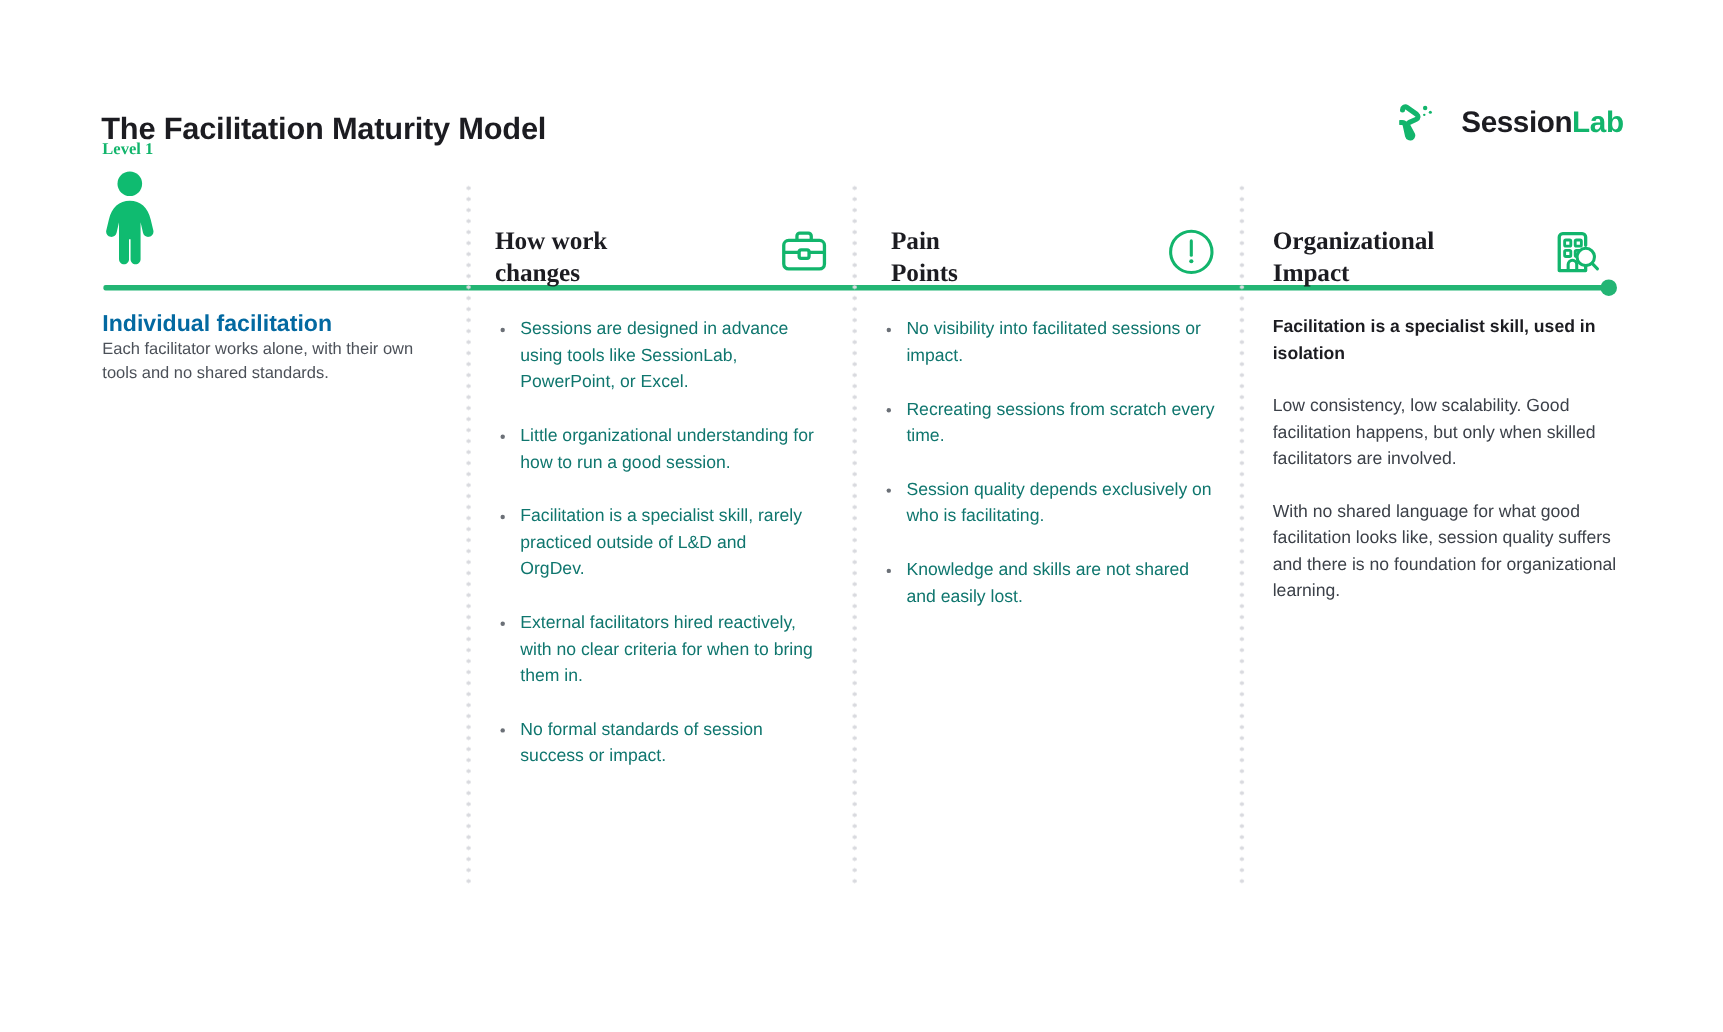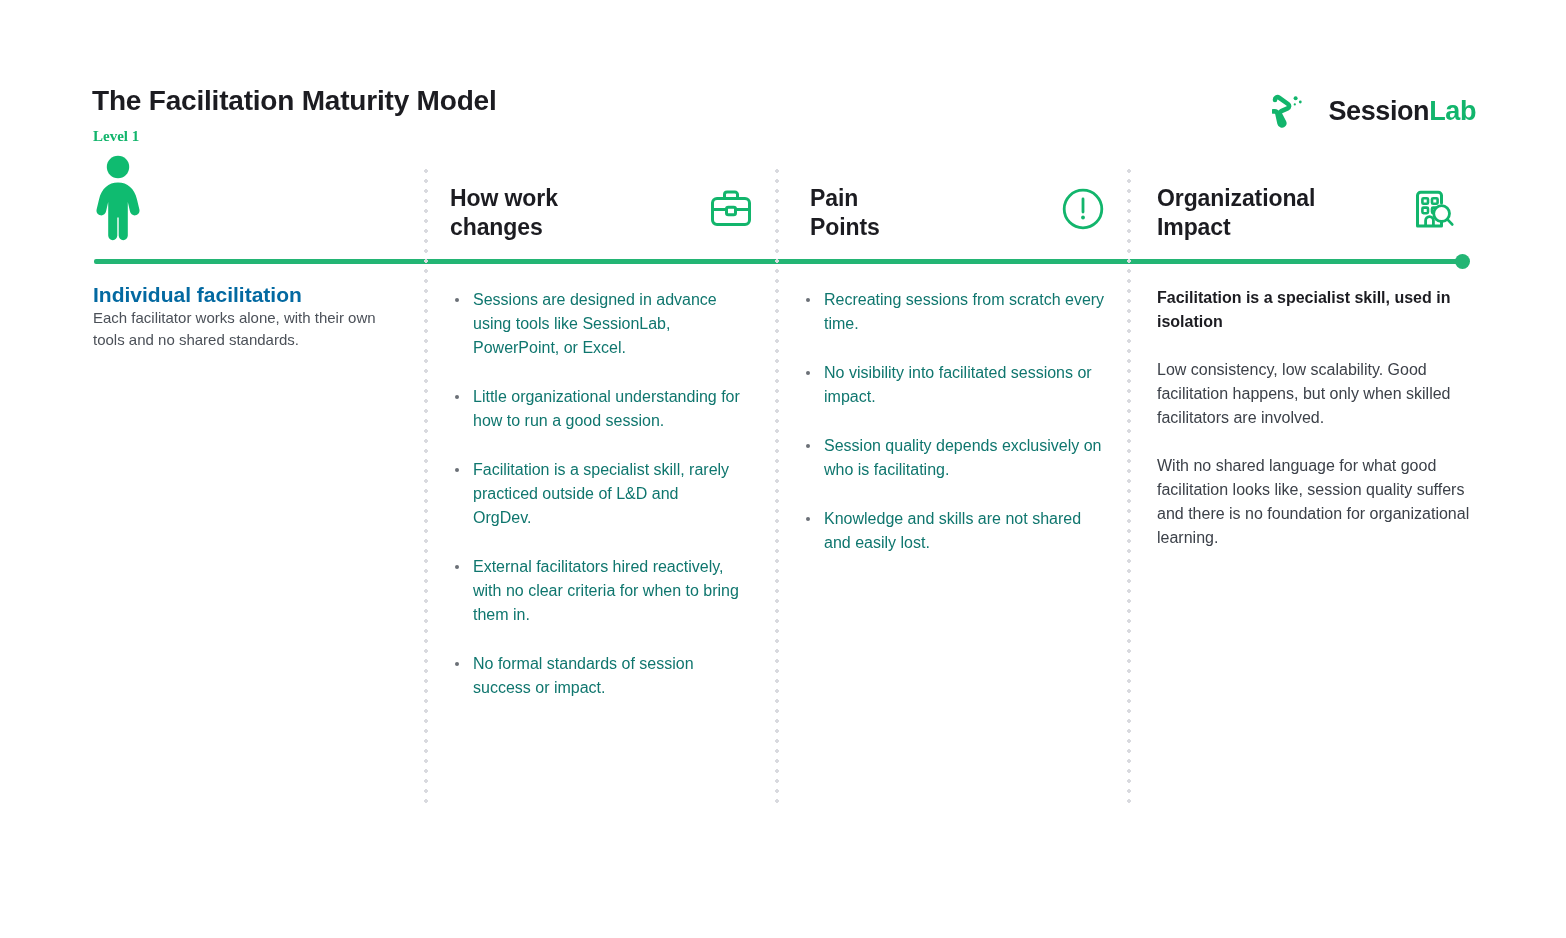--- a/index.html
+++ b/index.html
@@ -20,21 +20,21 @@
     position: absolute;
     left: 0; top: 0;
     width: 1566px;
     height: 938px;
   }
 
   
   .title {
     position: absolute;
     left: 92px;
-    top: 84px;
+    top: 100px;
     font-size: 28px;
     font-weight: bold;
     color: #1c1c21;
     letter-spacing: -0.2px;
     line-height: 34px;
     white-space: nowrap;
   }
   .level {
     position: absolute;
     left: 93px;
@@ -107,22 +107,23 @@
     background-size: 4px 10px;
     background-repeat: repeat-y;
   }
   .divider.d1 { left: 424px; }
   .divider.d2 { left: 775px; }
   .divider.d3 { left: 1127px; }
 
   
   .col-head {
     position: absolute;
-    top: 184px;
+    top: 204px;
     height: 62px;
+    font-family: Liberation Serif, serif;
   }
   .col-head .htxt {
     font-size: 23px;
     font-weight: bold;
     color: #1c1c21;
     line-height: 29px;
     letter-spacing: -0.1px;
     white-space: pre-line;
   }
   .col-head .hicon {
@@ -298,22 +299,22 @@
   <ul class="bullets b1">
     <li>Sessions are designed in advance using tools like SessionLab, PowerPoint, or Excel.</li>
     <li>Little organizational understanding for how to run a good session.</li>
     <li>Facilitation is a specialist skill, rarely practiced outside of L&amp;D and OrgDev.</li>
     <li>External facilitators hired reactively, with no clear criteria for when to bring them in.</li>
     <li>No formal standards of session success or impact.</li>
   </ul>
 
   
   <ul class="bullets b2">
+    <li>No visibility into facilitated sessions or impact.</li>
     <li>Recreating sessions from scratch every time.</li>
-    <li>No visibility into facilitated sessions or impact.</li>
     <li>Session quality depends exclusively on who is facilitating.</li>
     <li>Knowledge and skills are not shared and easily lost.</li>
   </ul>
 
   
   <div class="col3">
     <div class="c3-title">Facilitation is a specialist skill, used in isolation</div>
     <div class="c3-para">Low consistency, low scalability. Good facilitation happens, but only when skilled facilitators are involved.</div>
     <div class="c3-para">With no shared language for what good facilitation looks like, session quality suffers and there is no foundation for organizational learning.</div>
   </div>

